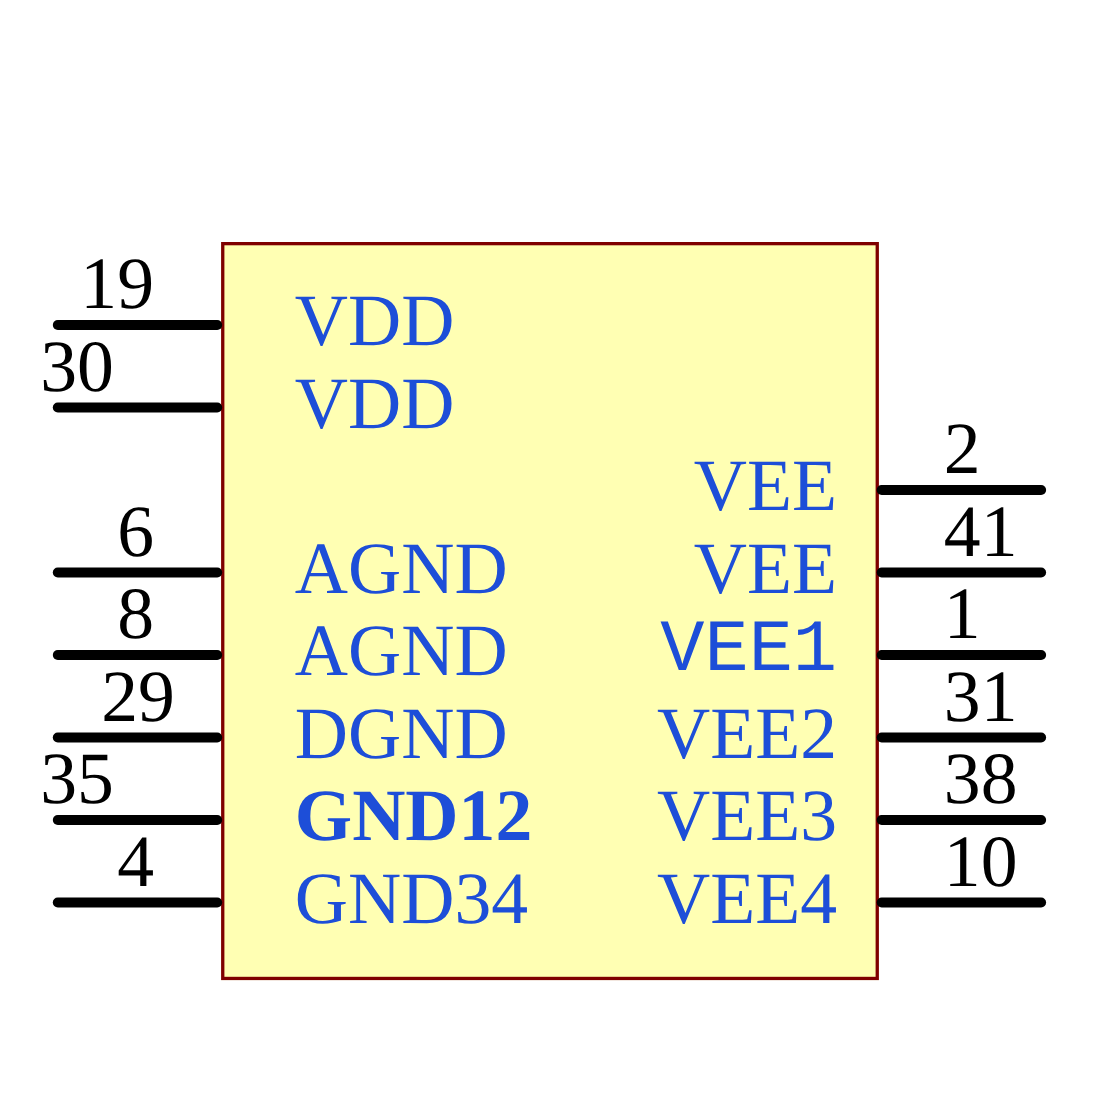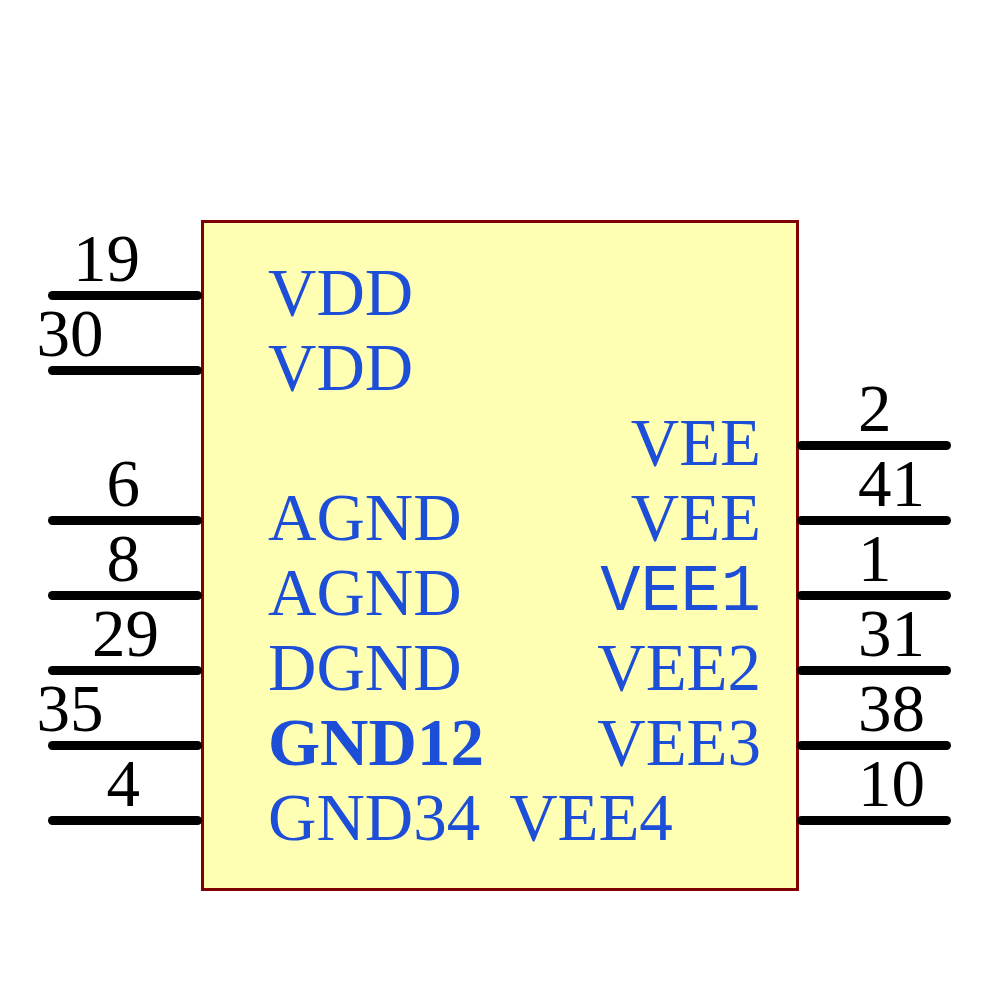--- a/index.html
+++ b/index.html
@@ -109,15 +109,15 @@
       <div class="pin-number right" style="top: 533px;">1</div>
       <div class="pin-name right" style="top: 554px; font-family: Liberation Mono, monospace;">VEE1</div>
       <div class="pin-line right" style="top: 665.5px;"></div>
       <div class="pin-number right" style="top: 608px;">31</div>
       <div class="pin-name right" style="top: 629px;">VEE2</div>
       <div class="pin-line right" style="top: 740.5px;"></div>
       <div class="pin-number right" style="top: 683px;">38</div>
       <div class="pin-name right" style="top: 704px;">VEE3</div>
       <div class="pin-line right" style="top: 815.5px;"></div>
       <div class="pin-number right" style="top: 758px;">10</div>
-      <div class="pin-name right" style="top: 779px; text-align: center;">VEE4</div>
+      <div class="pin-name right" style="top: 779px;">VEE4</div>
     </div>
 </div>
 
 </body></html>

